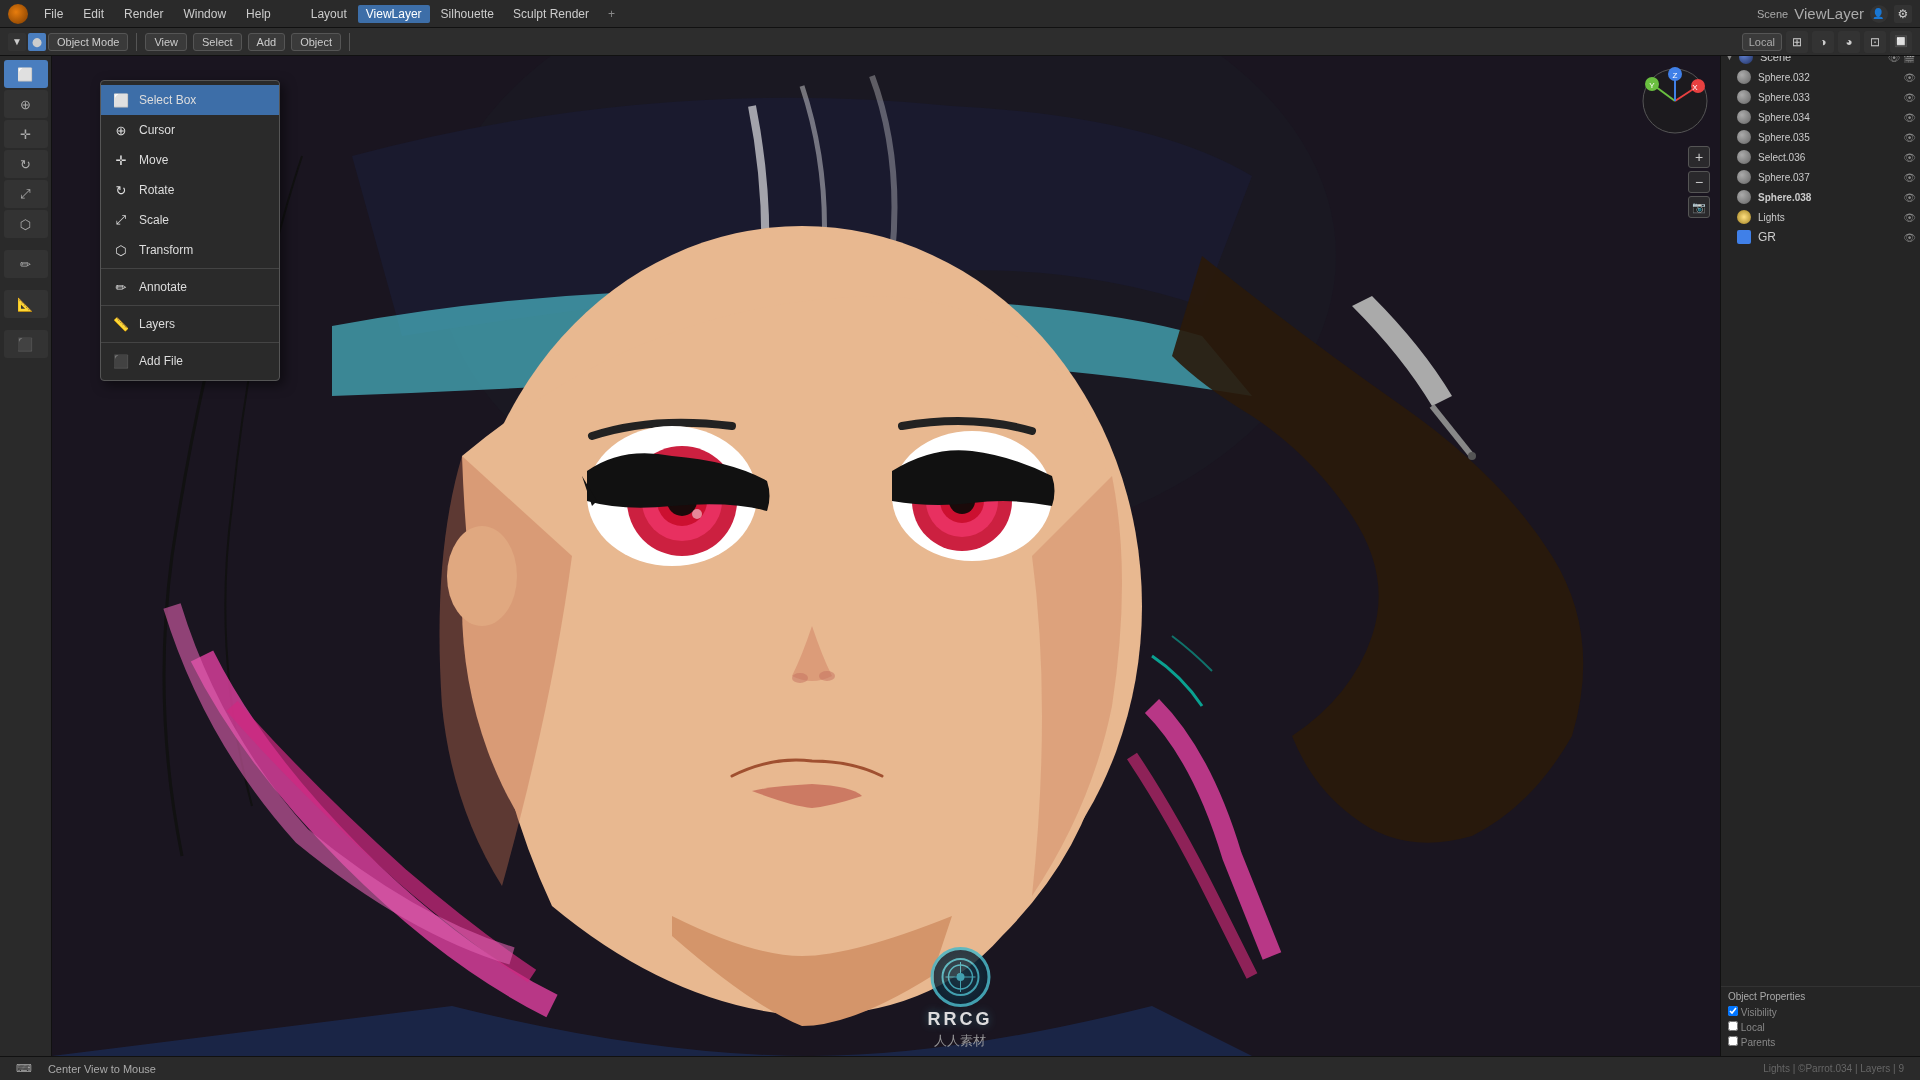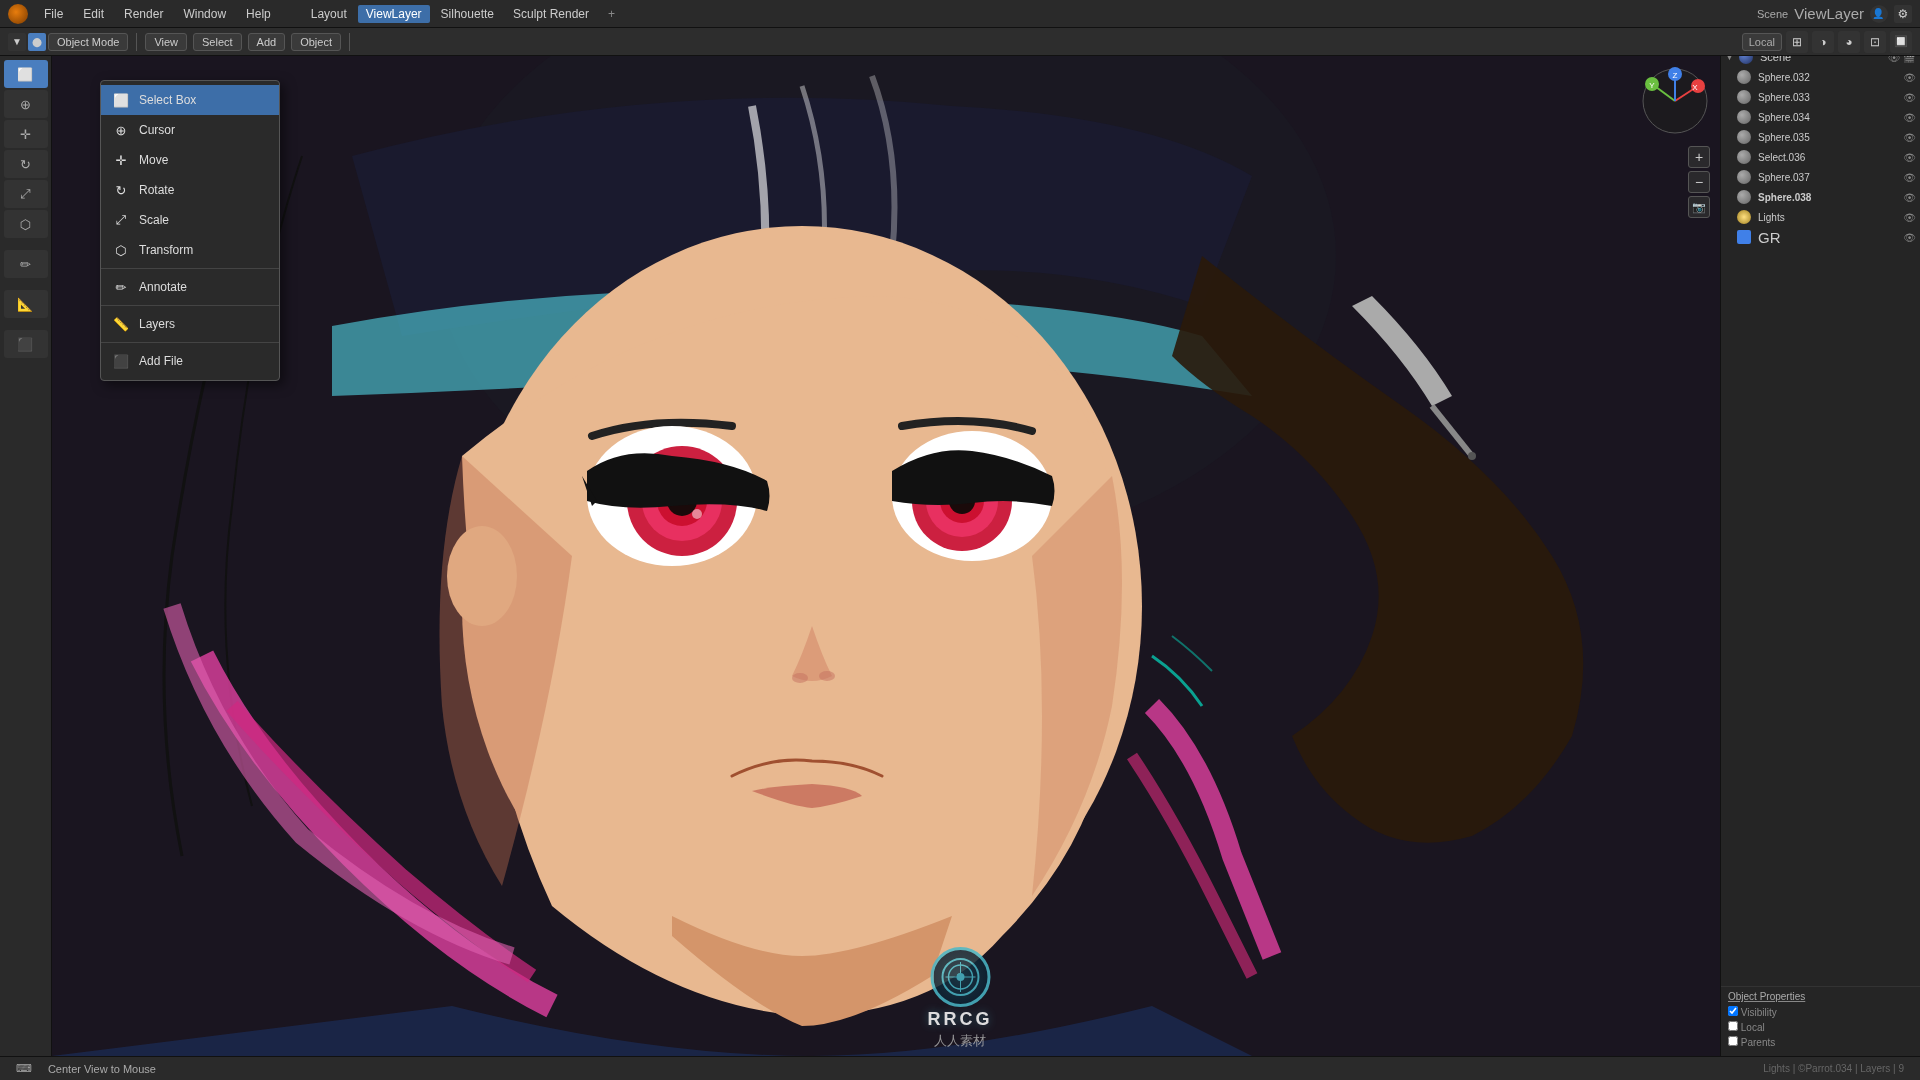--- a/index.html
+++ b/index.html
@@ -540,27 +540,27 @@
       <span style="font-size:10px;margin-left:4px;font-weight:bold;">Sphere.038</span>
       <span class="eye-icon">👁</span>
     </div>
     <div class="scene-tree-row indent-1">
       <div class="icon-light" style="background:radial-gradient(circle at 50% 50%, #ffe080, #a08020);border-radius:50%;"></div>
       <span style="font-size:10px;margin-left:4px;">Lights</span>
       <span class="eye-icon">👁</span>
     </div>
     <div class="scene-tree-row indent-1">
       <div style="width:14px;height:14px;background:#4080e8;border-radius:2px;"></div>
-      <span style="font-size:15px;margin-left:4px;">GR</span>
+      <span style="font-size:12px;margin-left:4px;">GR</span>
       <span class="eye-icon">👁</span>
     </div>
   </div>
 
   <div id="outliner-bottom">
-    <div style="display:flex;gap:4px;margin-bottom:4px;text-decoration:underline;">
+    <div style="display:flex;gap:4px;margin-bottom:4px;">
       <span style="font-size:10px;color:#aaa;">Object Properties</span>
     </div>
 
     <div style="display:flex;gap:8px;font-size:10px;color:#888;">
       <label><input type="checkbox" checked="" style="width: 10px; height: 10px;"> Visibility</label>
     </div>
     <div style="display:flex;gap:8px;font-size:10px;color:#888;margin-top:3px;">
       <label><input type="checkbox" style="width: 10px; height: 10px;"> Local</label>
     </div>
     <div style="display:flex;gap:8px;font-size:10px;color:#888;margin-top:3px;">

